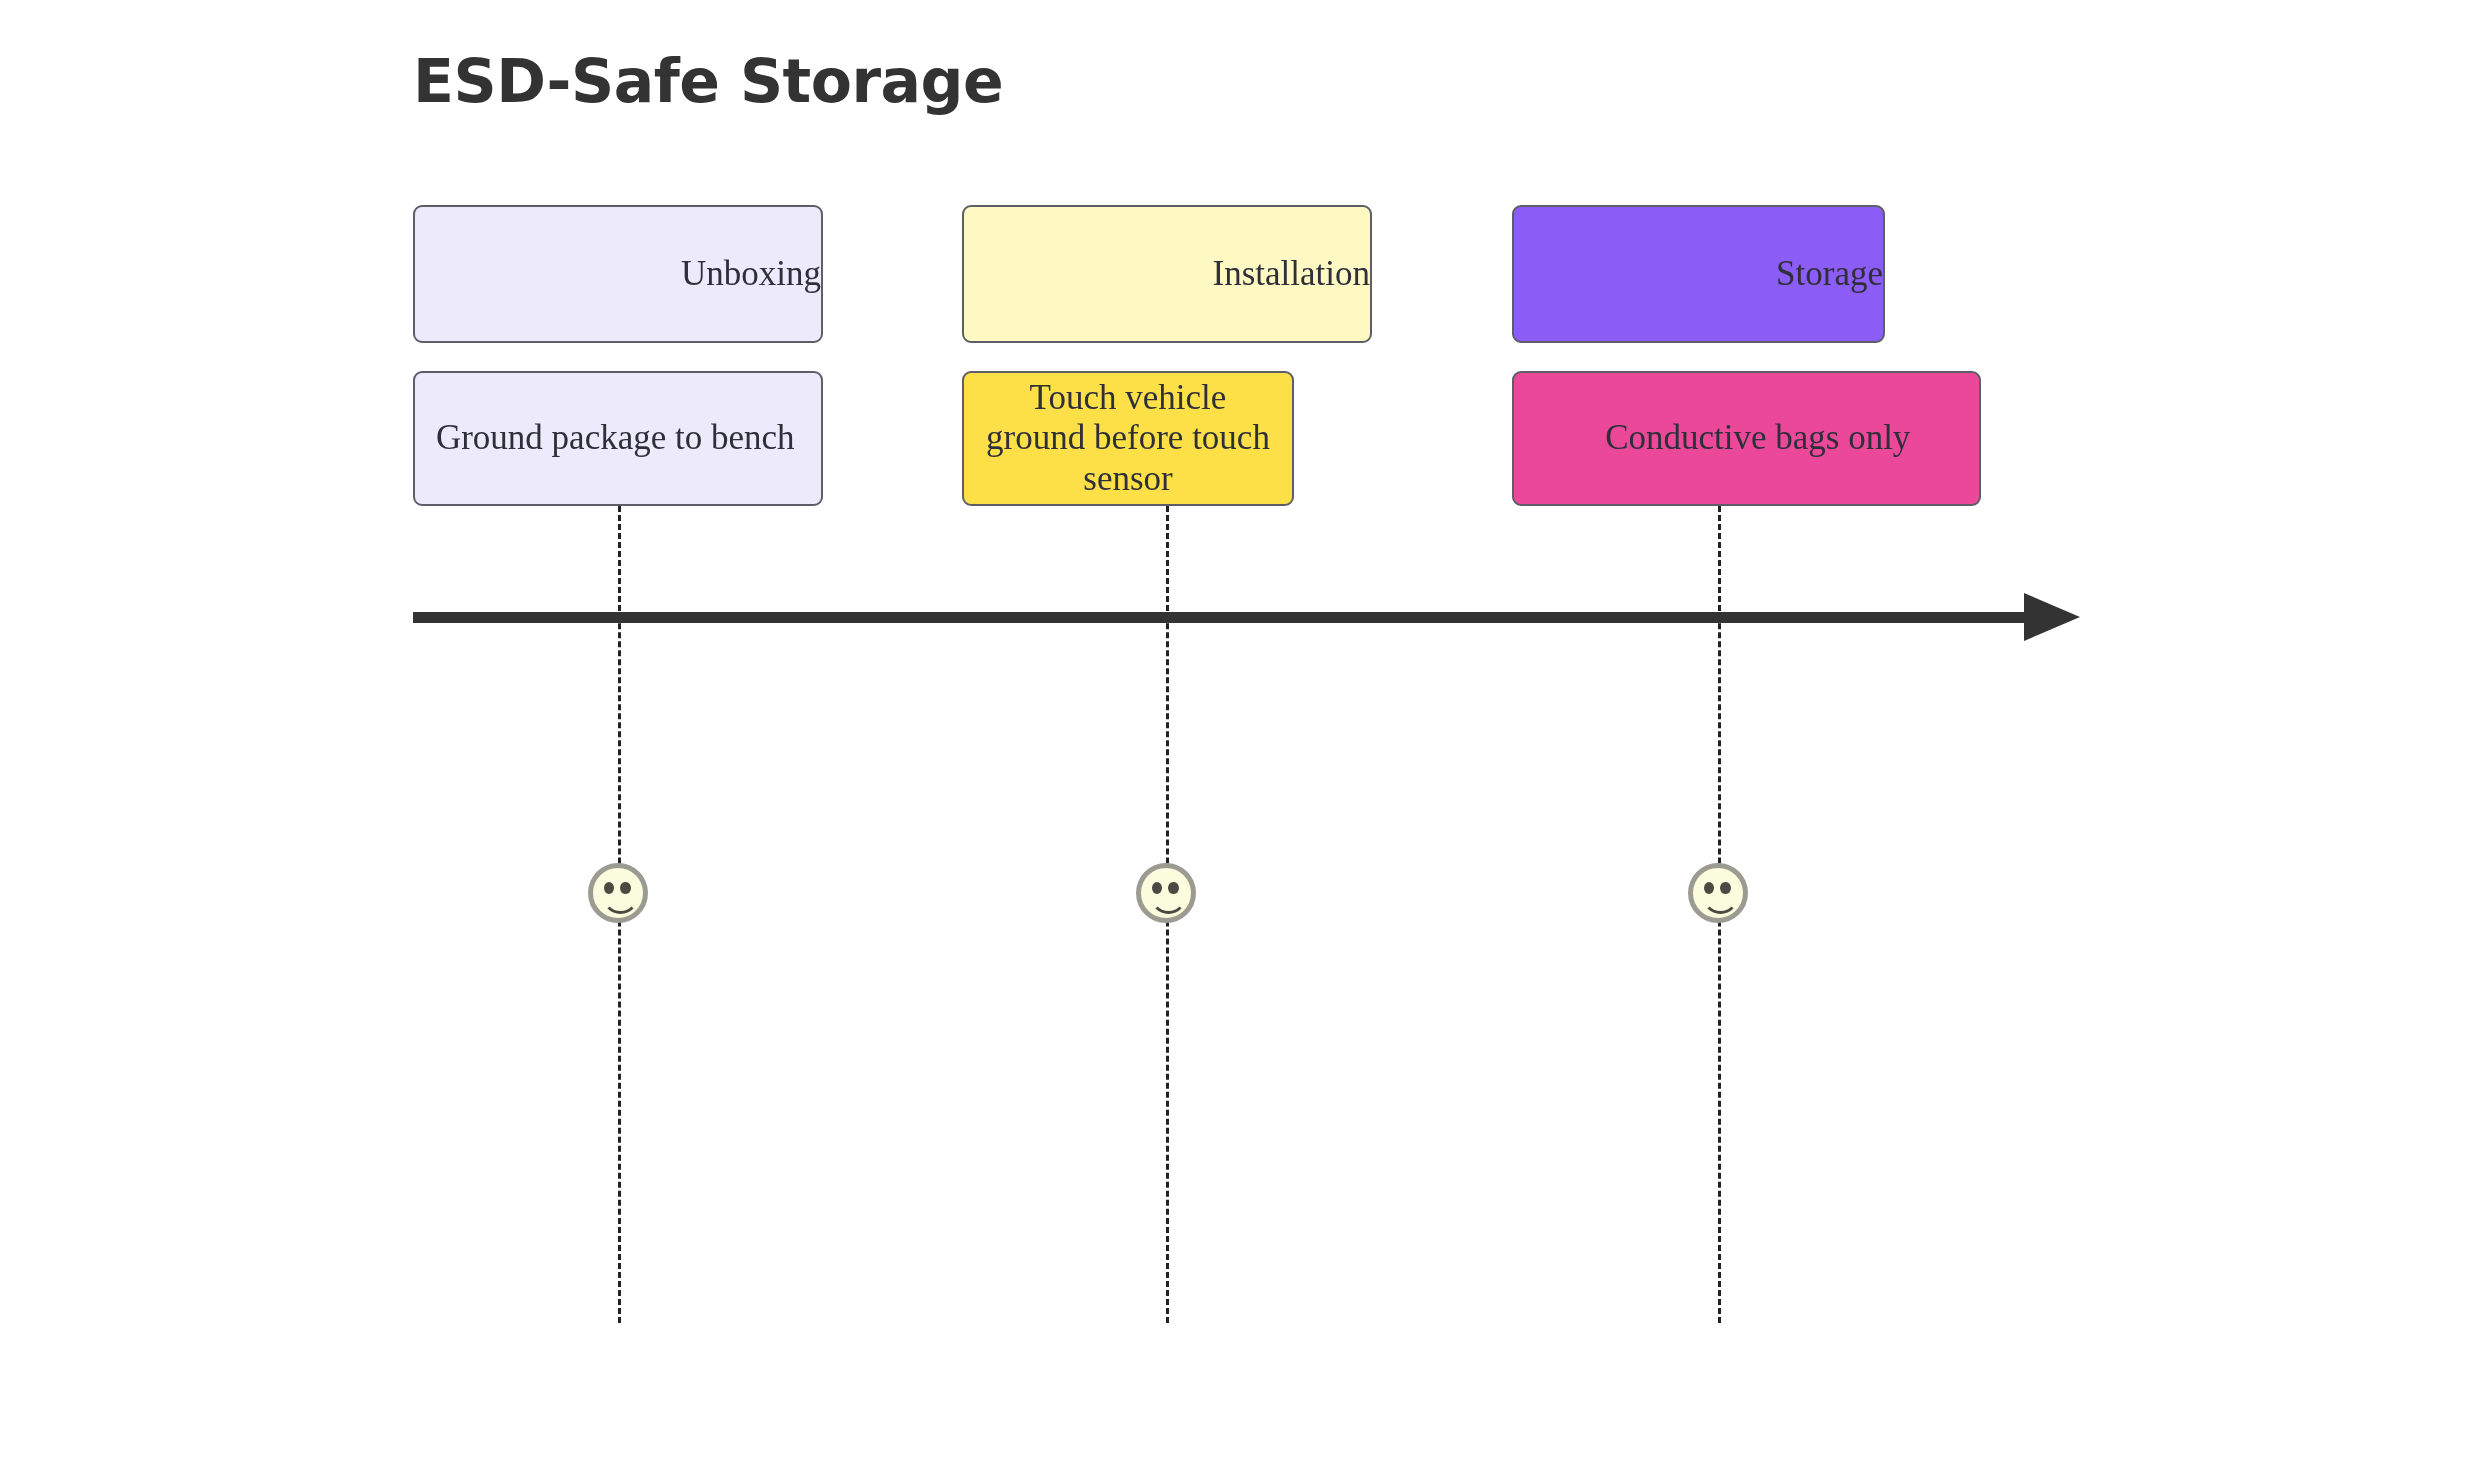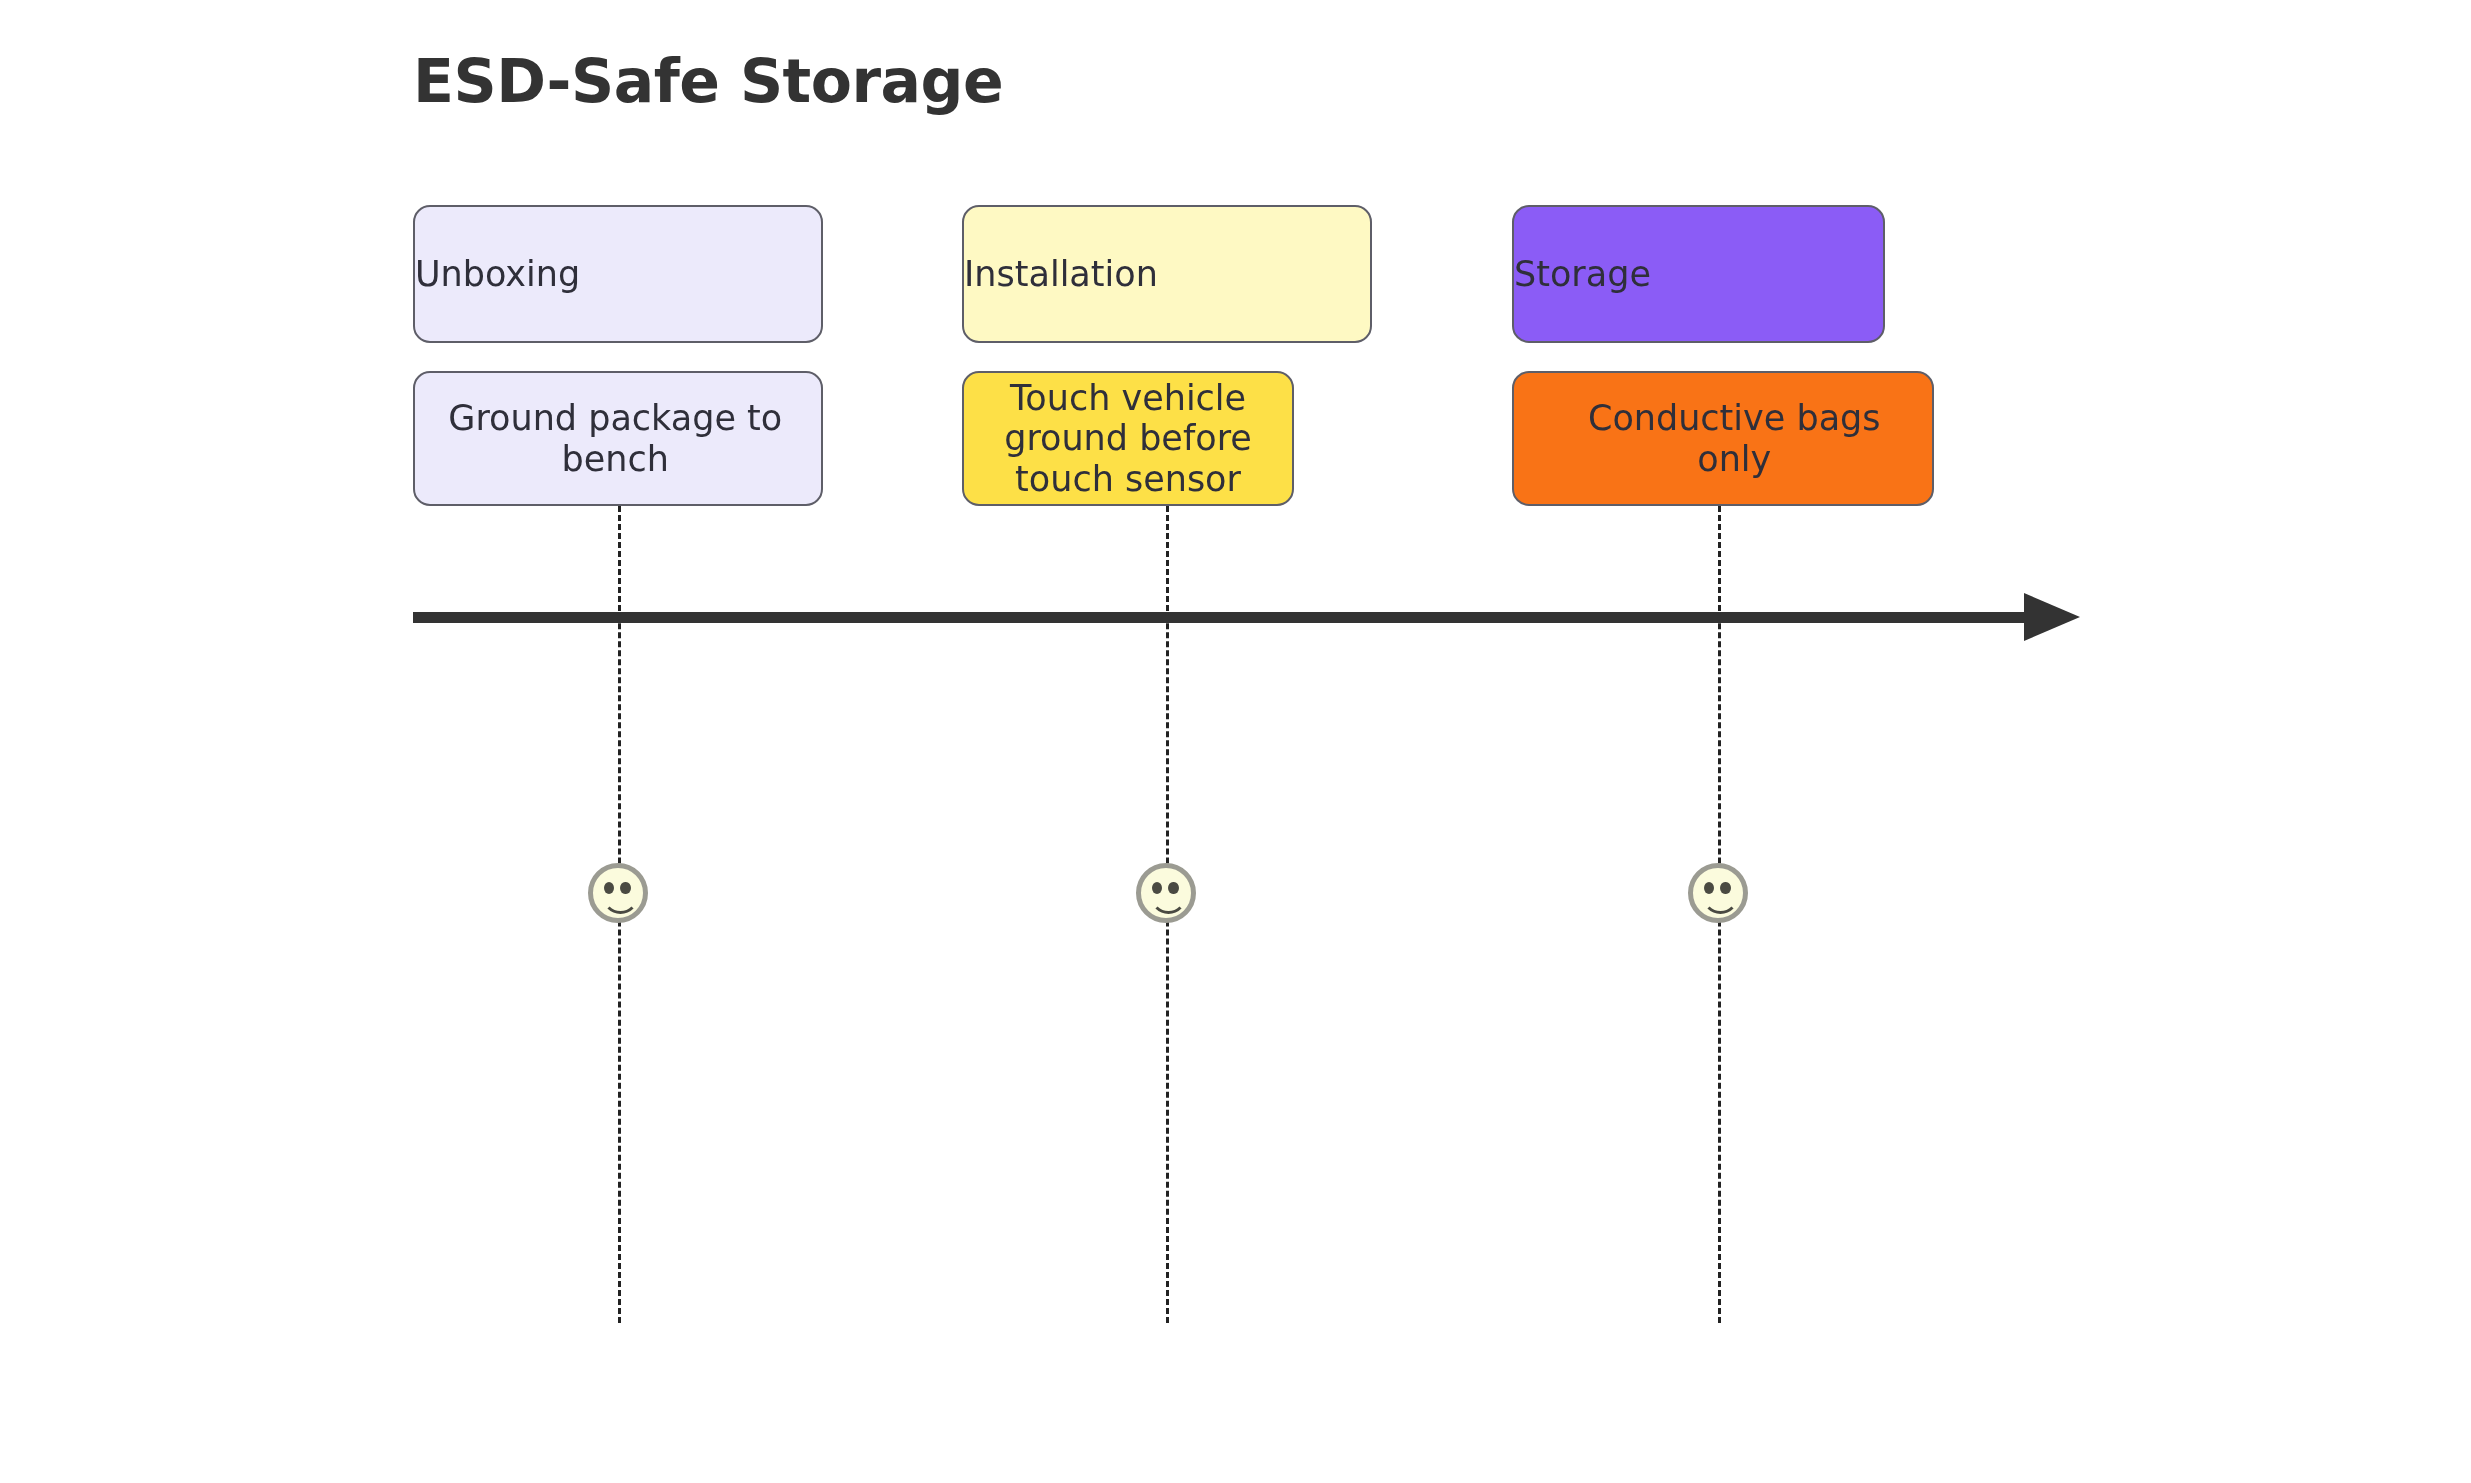--- a/index.html
+++ b/index.html
@@ -31,29 +31,30 @@
     letter-spacing: -0.5px;
     white-space: nowrap;
     font-family: "DejaVu Sans", sans-serif;
   }
 
   
   .period-box {
     position: absolute;
     box-sizing: border-box;
     border: 2.9px solid #5e5e68;
-    border-radius: 17px;
+    border-radius: 9px;
     display: flex;
     align-items: center;
-    justify-content: flex-start;
+    justify-content: flex-end;
     text-align: center;
     font-size: 35px;
     color: #2f2f3a;
     line-height: 1.15;
     overflow: hidden;
+    font-family: Liberation Serif, serif;
   }
   .section-box {
     top: 205px;
     height: 138px;
   }
   .event-box {
     top: 371px;
     height: 135px;
     padding: 0 13.5px;
   }
@@ -152,21 +153,21 @@
   <div class="dropline" style="left:1166px;"></div>
   <div class="smiley" style="left:1136px; top:863px;">
     <span class="eye left"></span>
     <span class="eye right"></span>
     <span class="mouth"></span>
   </div>
 
   <div class="period-box section-box" style="left:1512px; width:373px; background:#8b5cf6;">
     <span>Storage</span>
   </div>
-  <div class="period-box event-box" style="left:1512px; width:422px; background:#f97316;padding-left:36px;">
+  <div class="period-box event-box" style="left:1512px; width:469px; background:#ec4899;padding-left:36px;">
     <span class="event-inner">Conductive bags only</span>
   </div>
   <div class="dropline" style="left:1718px;"></div>
   <div class="smiley" style="left:1688px; top:863px;">
     <span class="eye left"></span>
     <span class="eye right"></span>
     <span class="mouth"></span>
   </div>
 
   <div id="axis-line"></div>

